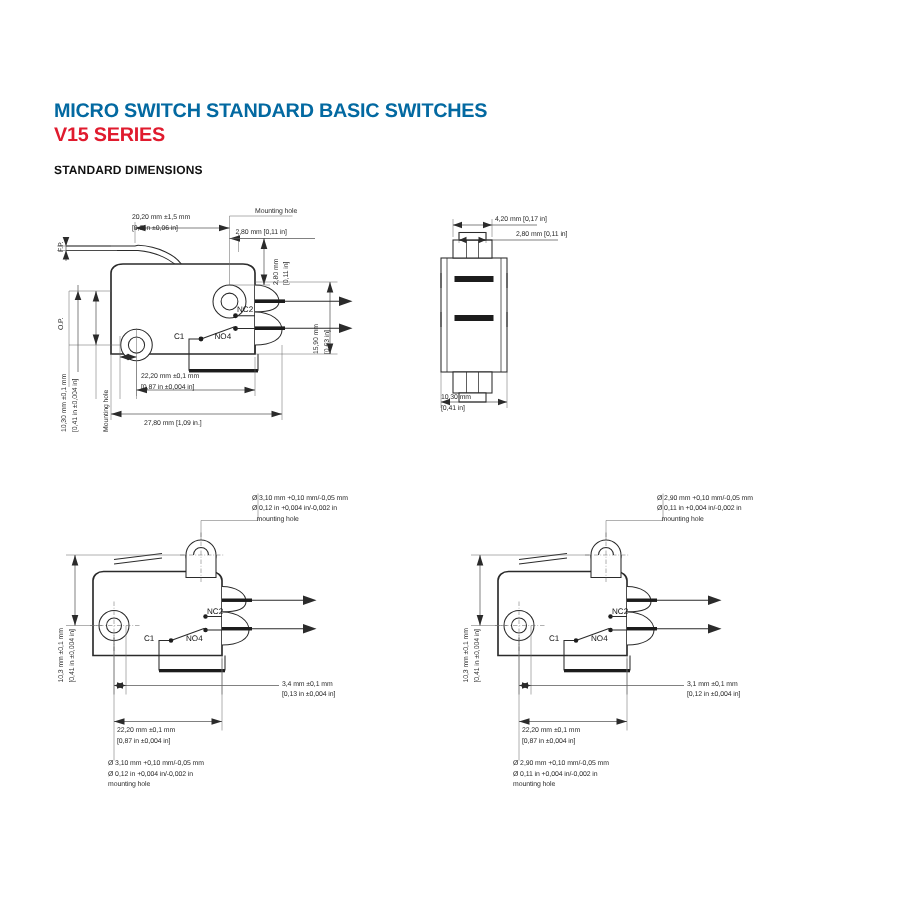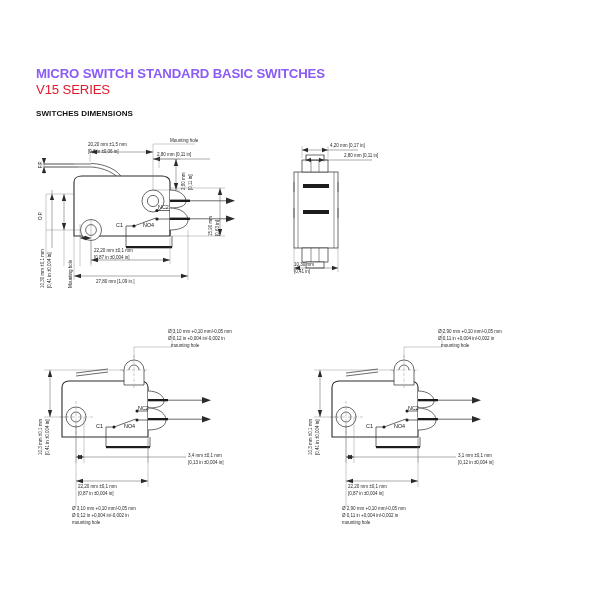--- a/index.html
+++ b/index.html
@@ -34,21 +34,21 @@
     letter-spacing: -0.15px;
     color: #e01b2e;
     line-height: 1.18;
     white-space: nowrap;
   }
   .doc-subtitle {
     position: absolute;
     left: 36px;
     top: 82px;
     font-size: 13.2px;
-    font-weight: normal;
+    font-weight: bold;
     letter-spacing: -0.15px;
     color: #e01b2e;
     white-space: nowrap;
   }
   .section-label {
     position: absolute;
     left: 36px;
     top: 109px;
     font-size: 8px;
     font-weight: bold;
@@ -97,23 +97,23 @@
   .ctr { stroke: #6a6a6a; stroke-width: 0.35; fill: none; stroke-dasharray: 3 1.2 0.6 1.2; }
   .fillw { fill: #ffffff; }
   .fillk { fill: #1c1c1c; }
   .arrowk { fill: #2b2b2b; }
 </style>
 </head>
 <body>
 
 <div class="page">
 
-  <div class="doc-title" style="color: #8b5cf6;">MICRO SWITCH STANDARD BASIC SWITCHES</div>
+  <div class="doc-title" style="color: #0369a1;">MICRO SWITCH STANDARD BASIC SWITCHES</div>
   <div class="doc-subtitle" style="color: rgb(224, 27, 46);">V15 SERIES</div>
-  <div class="section-label">SWITCHES DIMENSIONS</div>
+  <div class="section-label">STANDARD DIMENSIONS</div>
 
 
   <div class="dw" id="fig1" style="left:30px; top:138px; width:400px; height:150px;">
     <svg width="400" height="150" viewBox="0 0 400 150">
 
       <path class="ln med" d="M14,26 L60,26 L62,25.5"></path>
       <path class="ln med" d="M14,29 L62,29"></path>
       <path class="ln med" d="M62,25.5 C75,26 88,32 92,40"></path>
       <path class="ln med" d="M62,29 C74,30 85,35 90,42"></path>
 

